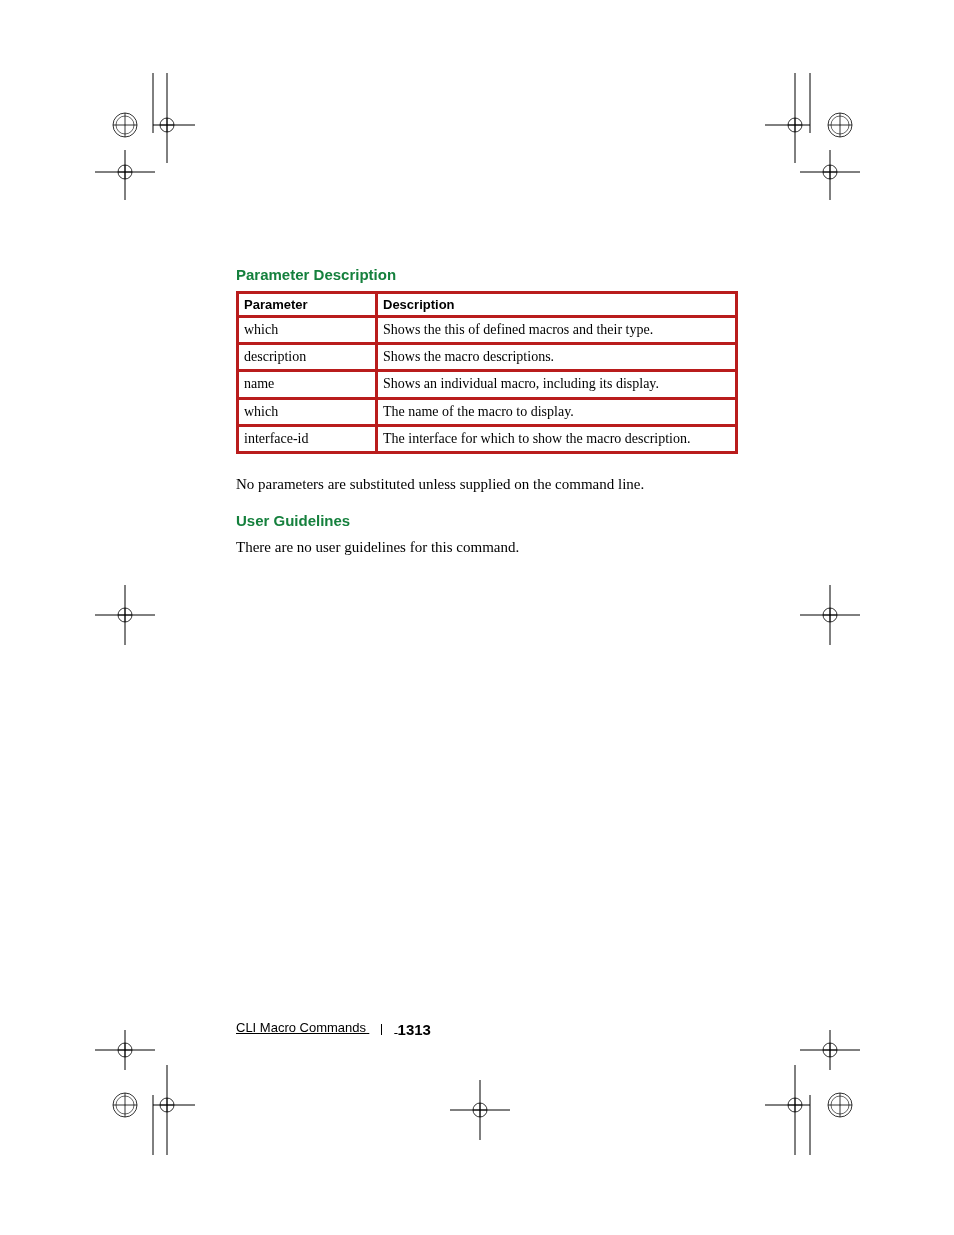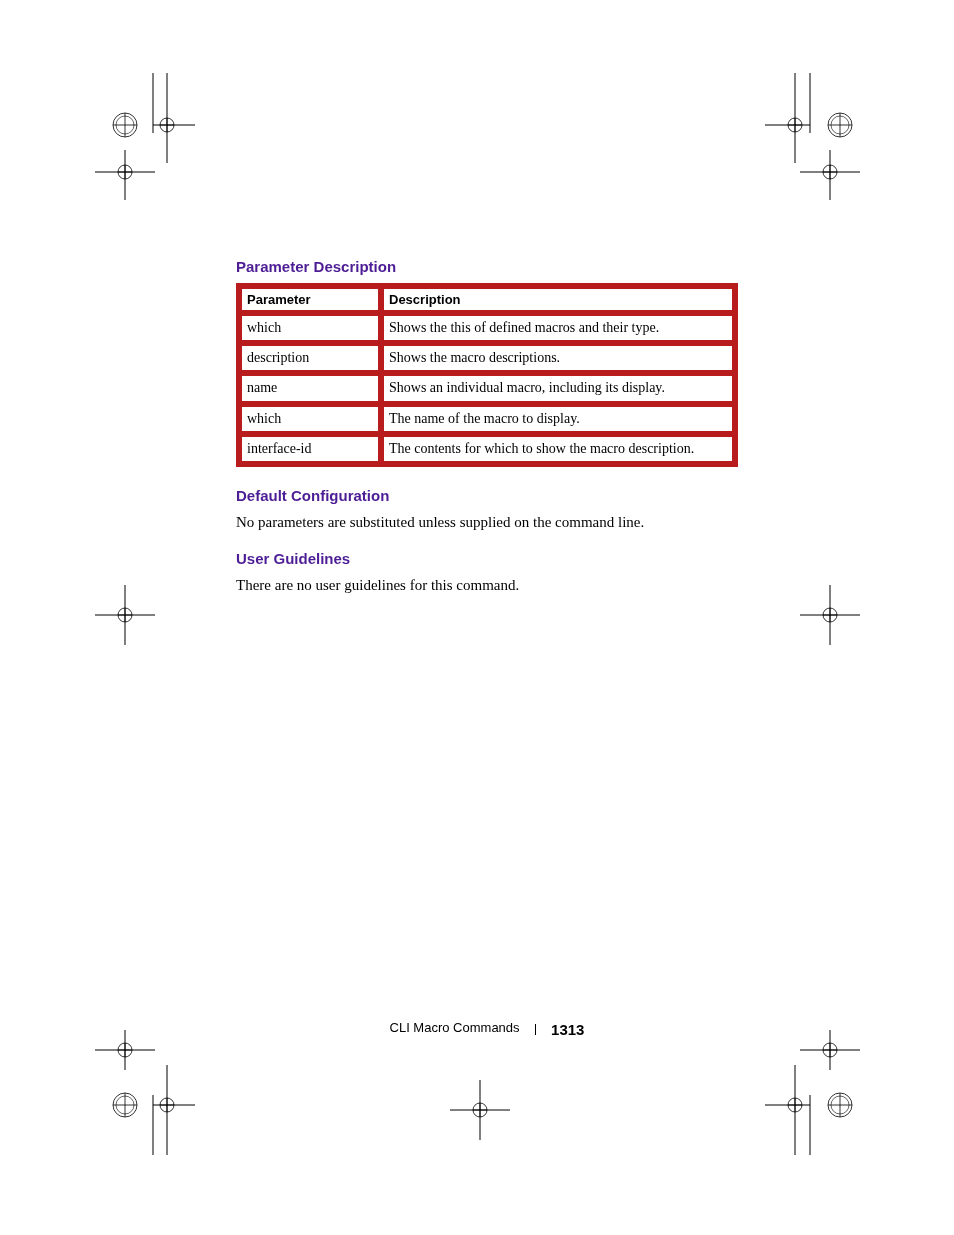--- a/index.html
+++ b/index.html
@@ -15,30 +15,30 @@
   .content {
     position: absolute;
     left: 236px;
     top: 258px;
     width: 502px;
   }
   .section-heading {
     font-family: Arial, Helvetica, sans-serif;
     font-weight: bold;
     font-size: 15px;
-    color: #4c1d95;
-    margin: 0 0 8px 0;
+    color: #15803d;
+    margin: 8px 0 8px 0;
   }
   table.param-table {
     border-collapse: collapse;
     width: 100%;
     margin-bottom: 20px;
   }
   table.param-table th, table.param-table td {
-    border: 6px solid #b91c1c;
+    border: 3px solid #b91c1c;
     text-align: left;
     vertical-align: top;
     padding: 3px 5px;
     font-size: 14px;
   }
   table.param-table th {
     font-family: Arial, Helvetica, sans-serif;
     font-weight: bold;
     font-size: 13px;
   }
@@ -53,22 +53,23 @@
     font-size: 15px;
     margin: 0 0 18px 0;
     line-height: 1.35;
   }
   .block { margin-bottom: 10px; }
   .footer {
     position: absolute;
     left: 236px;
     width: 502px;
     top: 1020px;
-    text-align: center;
+    text-align: left;
     font-size: 13px;
+    text-decoration: underline;
   }
   .footer-title {
     font-family: Arial, Helvetica, sans-serif;
     font-size: 13px;
   }
   .footer-sep {
     display: inline-block;
     width: 1px;
     height: 11px;
     background: #000;
@@ -242,27 +243,26 @@
       <tr>
         <td>name</td>
         <td>Shows an individual macro, including its display.</td>
       </tr>
       <tr>
         <td>which</td>
         <td>The name of the macro to display.</td>
       </tr>
       <tr>
         <td>interface-id</td>
-        <td>The contents for which to show the macro description.</td>
+        <td>The interface for which to show the macro description.</td>
       </tr>
     </tbody>
   </table>
 
   <div class="block">
-    <h3 class="section-heading">Default Configuration</h3>
     <p class="body-text">No parameters are substituted unless supplied on the command line.</p>
   </div>
 
 
   <div class="block">
     <h3 class="section-heading">User Guidelines</h3>
     <p class="body-text">There are no user guidelines for this command.</p>
   </div>
 
 </div>

